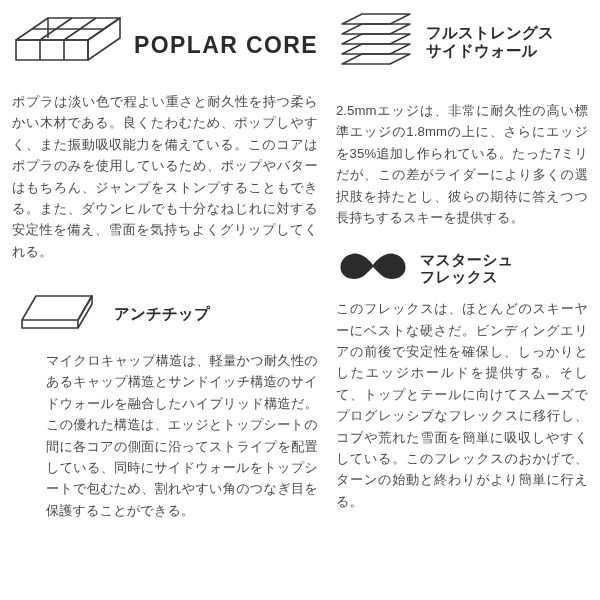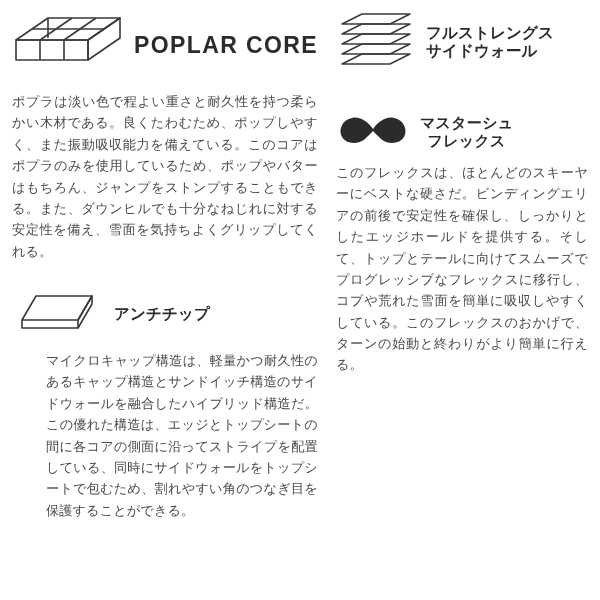--- a/index.html
+++ b/index.html
@@ -59,21 +59,20 @@
     font-size: 23px;
     letter-spacing: 0.06em;
     white-space: nowrap;
   }
   .title-jp {
     font-size: 15.5px;
     letter-spacing: 0.01em;
   }
   .title-jp-sm {
     font-size: 15px;
-    align-items: center;
   }
   .title-mixed {
     font-size: 15px;
   }
   .body-jp {
     font-size: 13.2px;
     line-height: 1.62;
     color: #4a4a4a;
     letter-spacing: 0.005em;
     text-align: justify;
@@ -170,20 +169,21 @@
         <span class="sec-title title-stack title-jp">
           <span>フルストレングス</span>
           <span>サイドウォール</span>
         </span>
       </div>
     </div>
 
     <div class="gap-md"></div>
 
     <div class="sec">
+      <div class="body-jp body-right">2.5mmエッジは、非常に耐久性の高い標準エッジの1.8mmの上に、さらにエッジを35%追加し作られている。たった7ミリだが、この差がライダーにより多くの選択肢を持たとし、彼らの期待に答えつつ長持ちするスキーを提供する。</div>
     </div>
 
     <div class="gap-md"></div>
 
     <div class="sec">
       <div class="sec-head">
         <span class="icon-box">
           <svg width="74" height="40" viewBox="0 0 74 40">
             <path d="M37 19
                      C32 12 24 6 16 8

